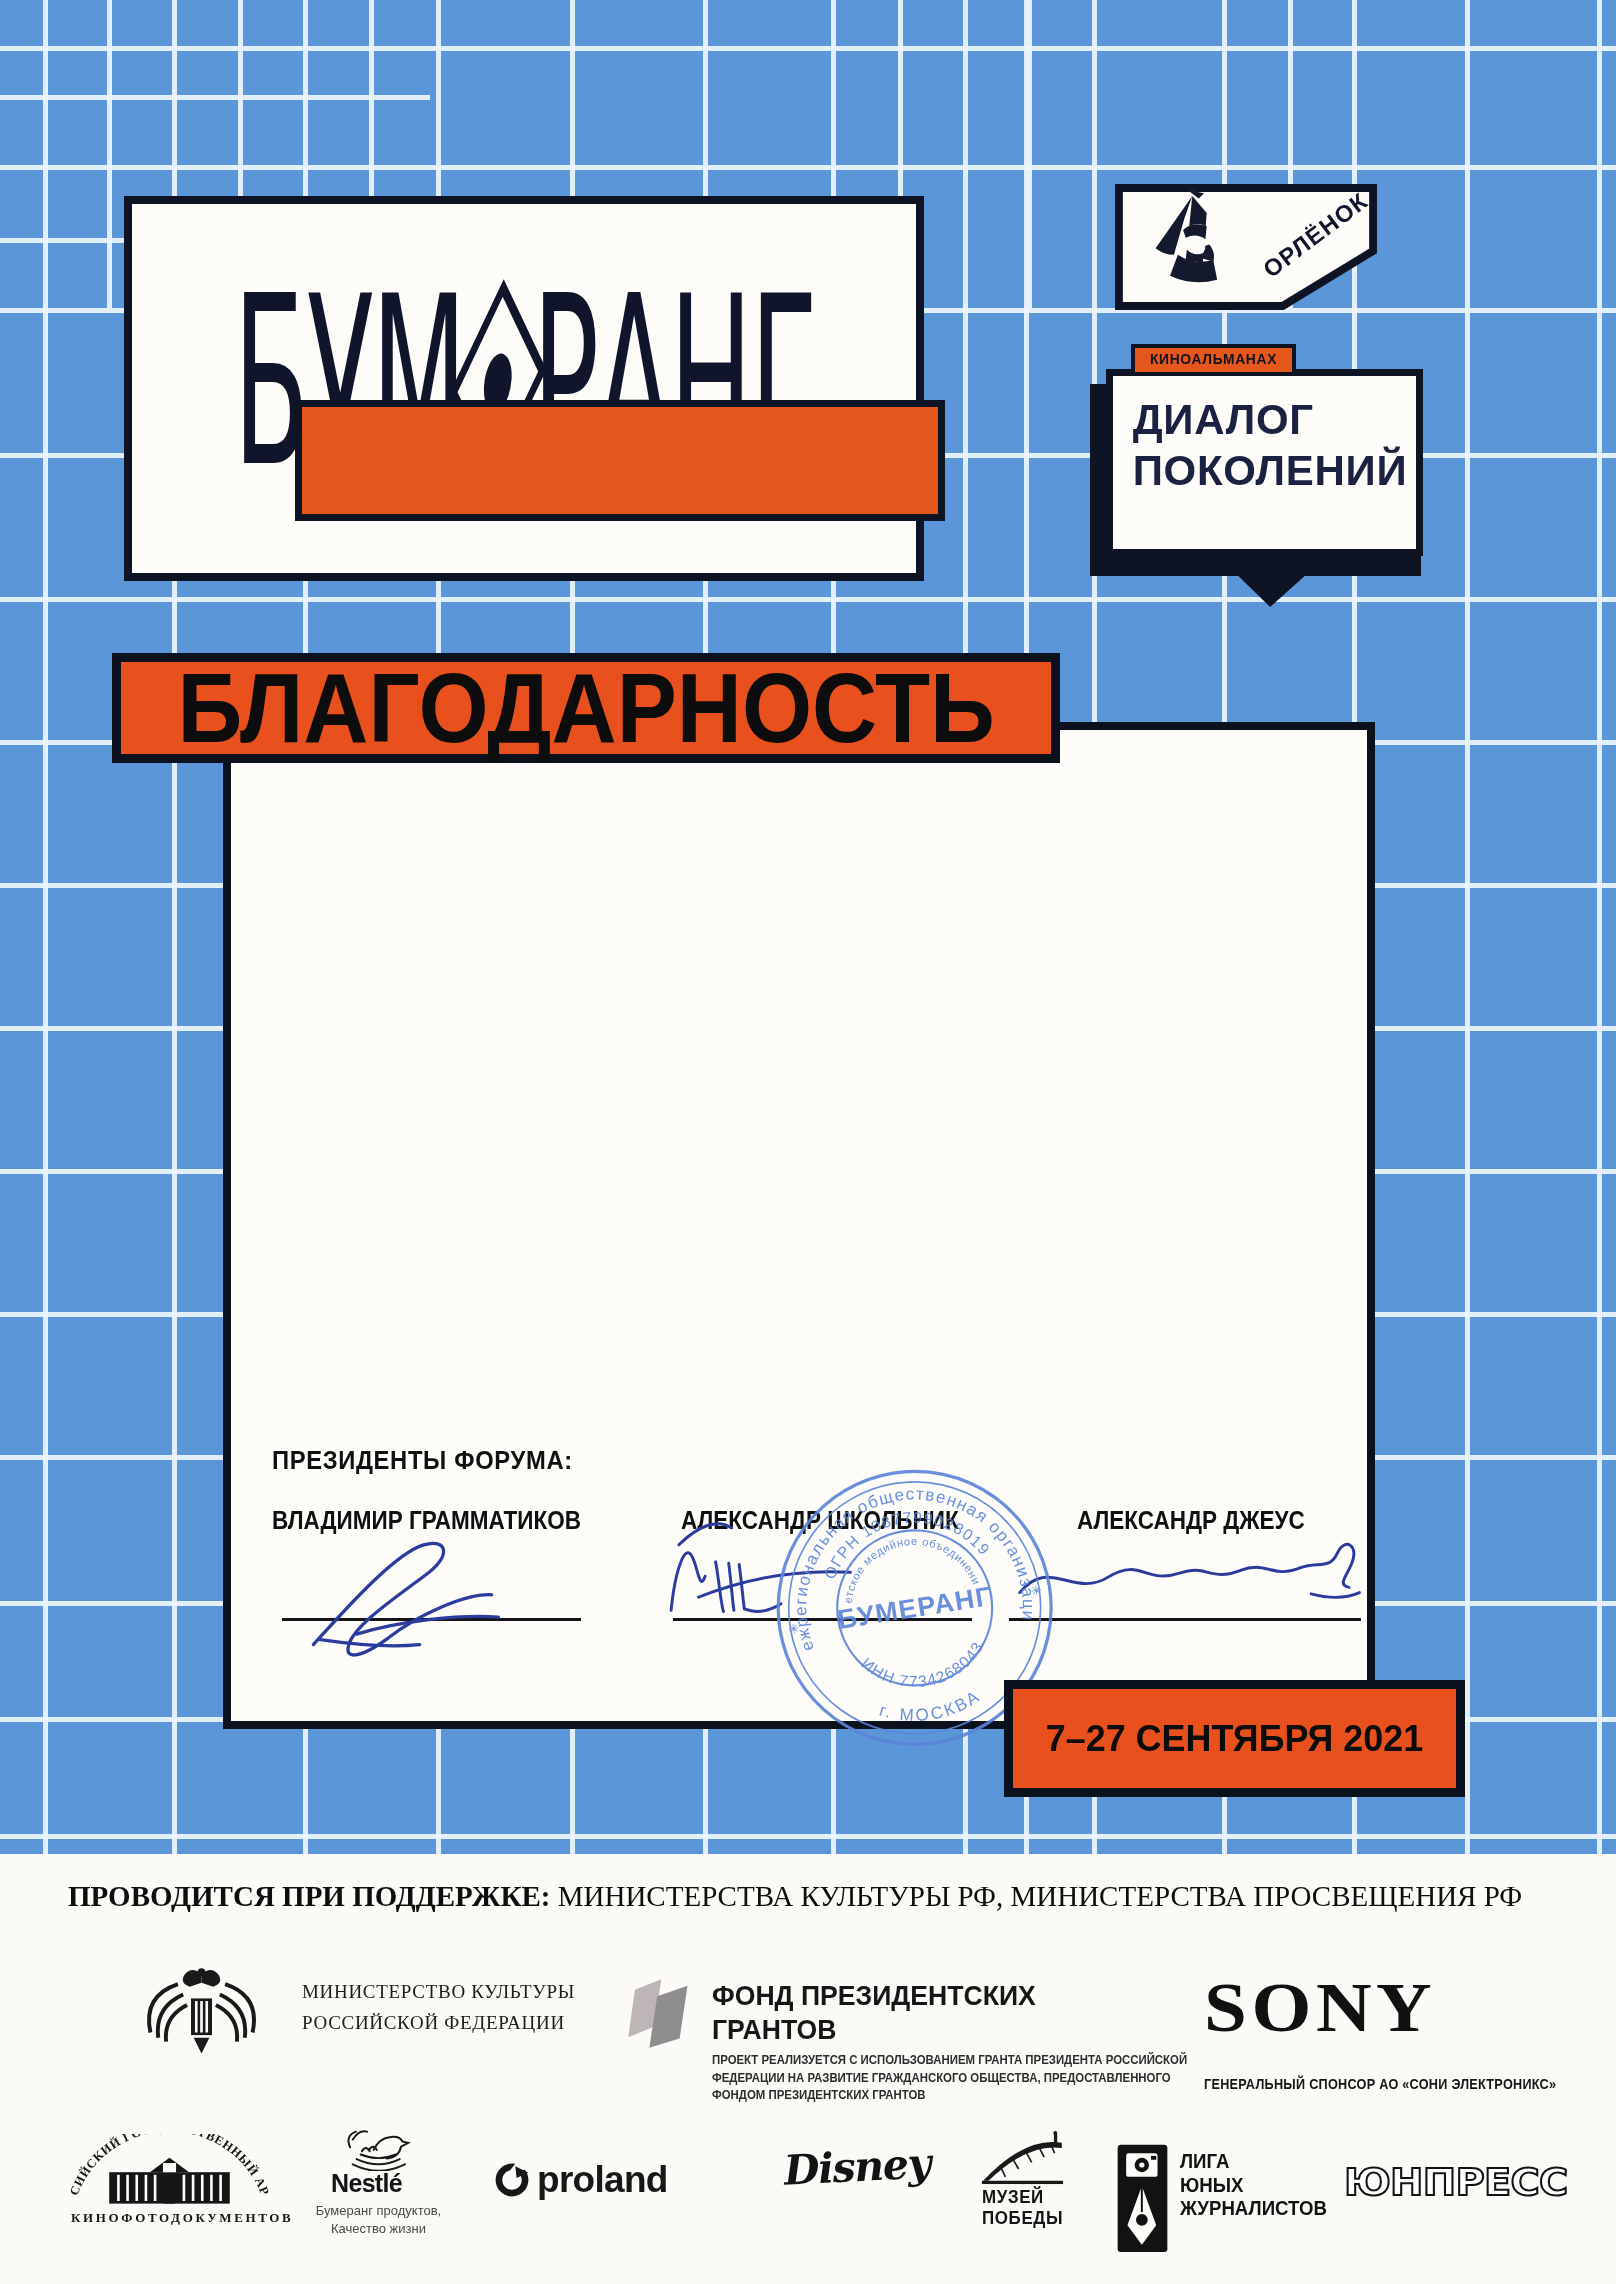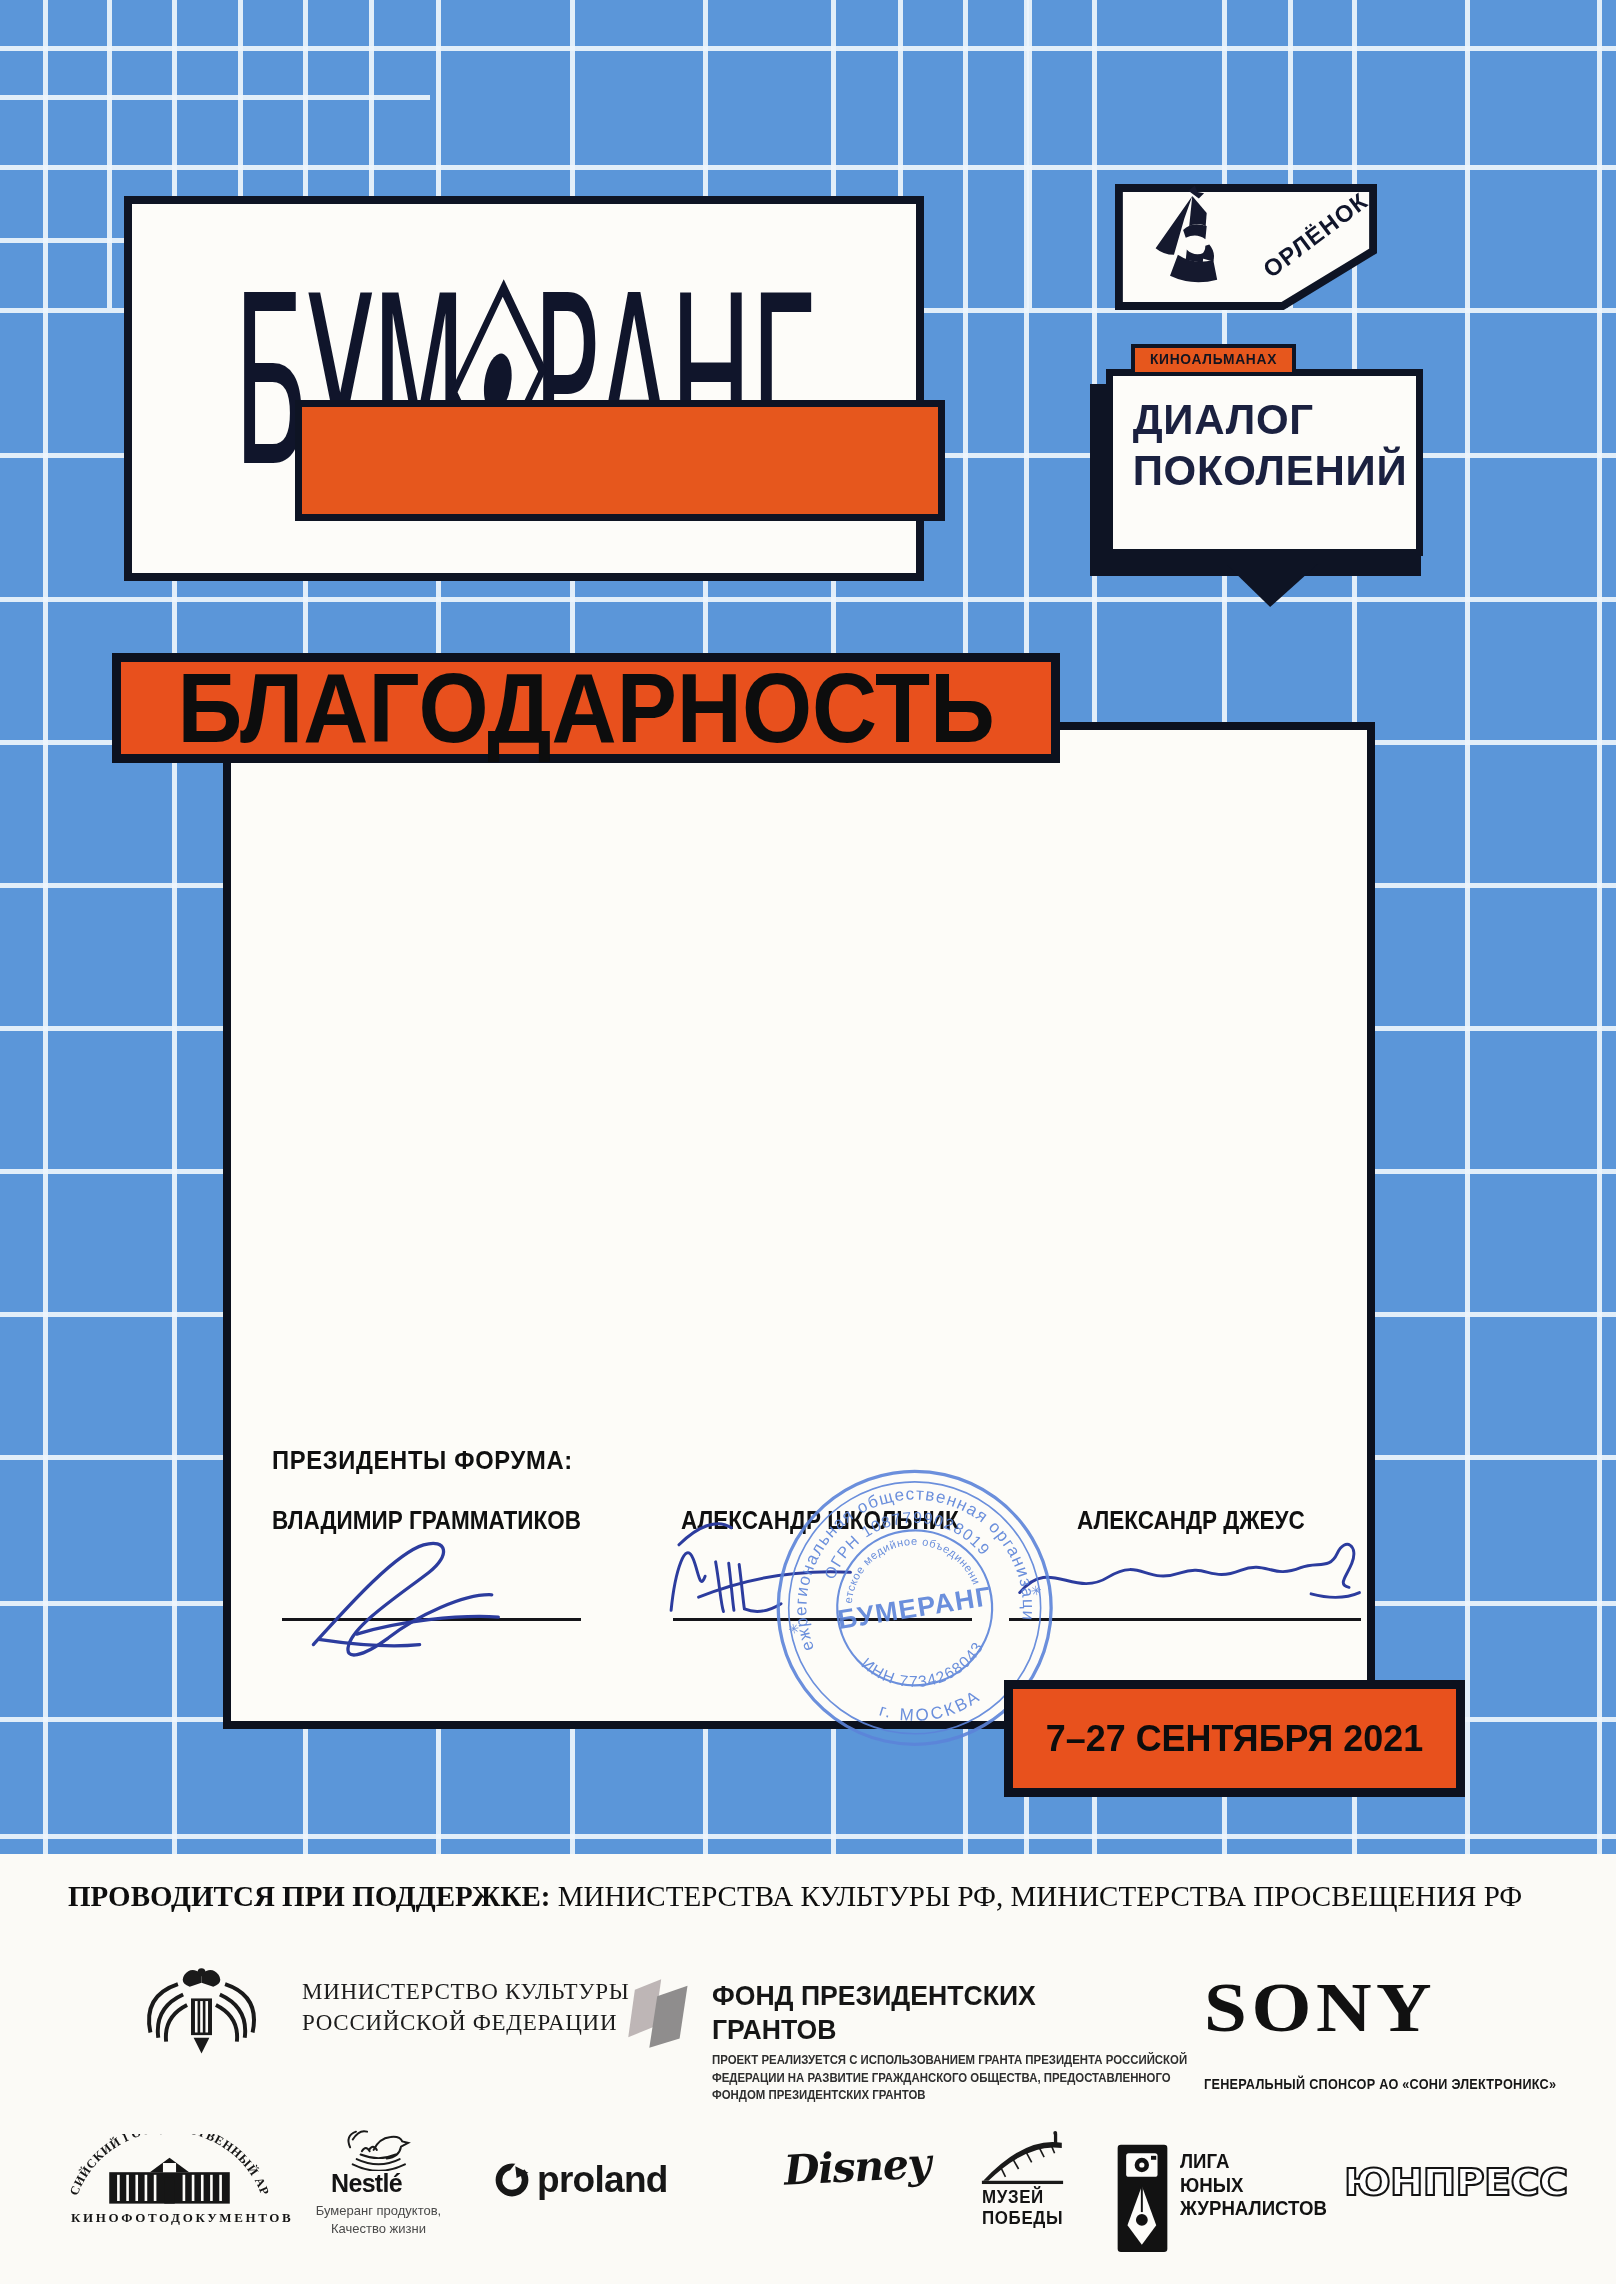--- a/index.html
+++ b/index.html
@@ -94,21 +94,21 @@
   #date-banner{left:1004px;top:1680px;width:461px;height:117px;background:#e8511d;
     border:9.2px solid #0c111e;z-index:9;display:flex;align-items:center;justify-content:center;
     box-sizing:border-box;}
   #date-banner span{font-weight:700;font-size:37px;color:#0d0d0d;transform:scale(.97,1);
     white-space:nowrap;}
 
   
   #support-line{left:68px;top:1880px;font-size:29px;color:#0e0e0e;z-index:3;white-space:nowrap;font-family:Liberation Serif, serif;}
   #support-line .b{font-weight:700;}
   .fz{z-index:3;}
-  #ministry-text{left:302px;top:1976px;font-family:"Liberation Serif",serif;font-size:23px;
+  #ministry-text{left:302px;top:1976px;font-family:"Liberation Serif",serif;font-size:19px;
     line-height:31px;color:#1c1c1c;letter-spacing:0.7px;}
   #grants-title{left:712px;top:1979px;font-weight:700;font-size:28px;line-height:34px;color:#161616;
     transform:scale(.95,1);transform-origin:left top;}
   #grants-note{left:712px;top:2052px;font-weight:700;font-size:12px;line-height:17.7px;color:#2e2e2e;
     transform:scale(.95,1);transform-origin:left top;}
   #sony-logo{left:1204px;top:1968px;font-family:"Liberation Serif",serif;font-weight:700;
     font-size:77px;color:#111;letter-spacing:4.6px;transform:scale(1,.9);transform-origin:left top;}
   #sony-caption{left:1204px;top:2076px;font-weight:700;font-size:14.4px;color:#161616;
     transform:scale(.88,1);transform-origin:left top;letter-spacing:0.3px;}
 

